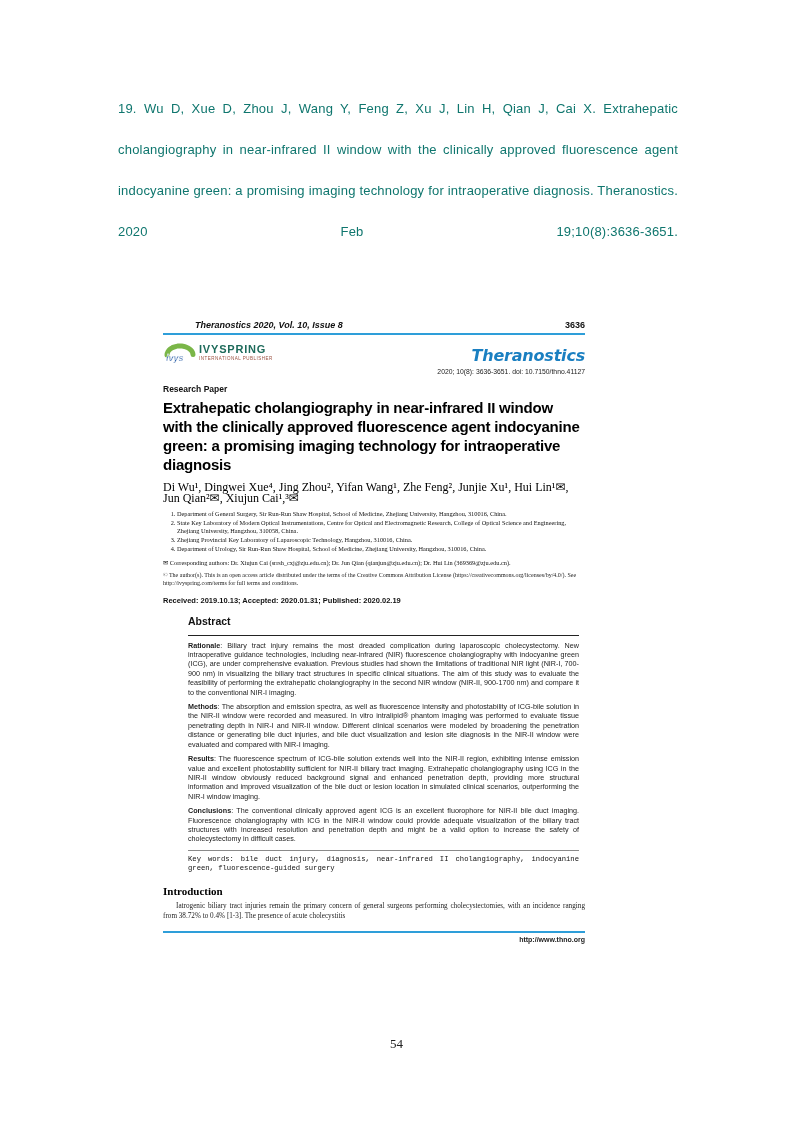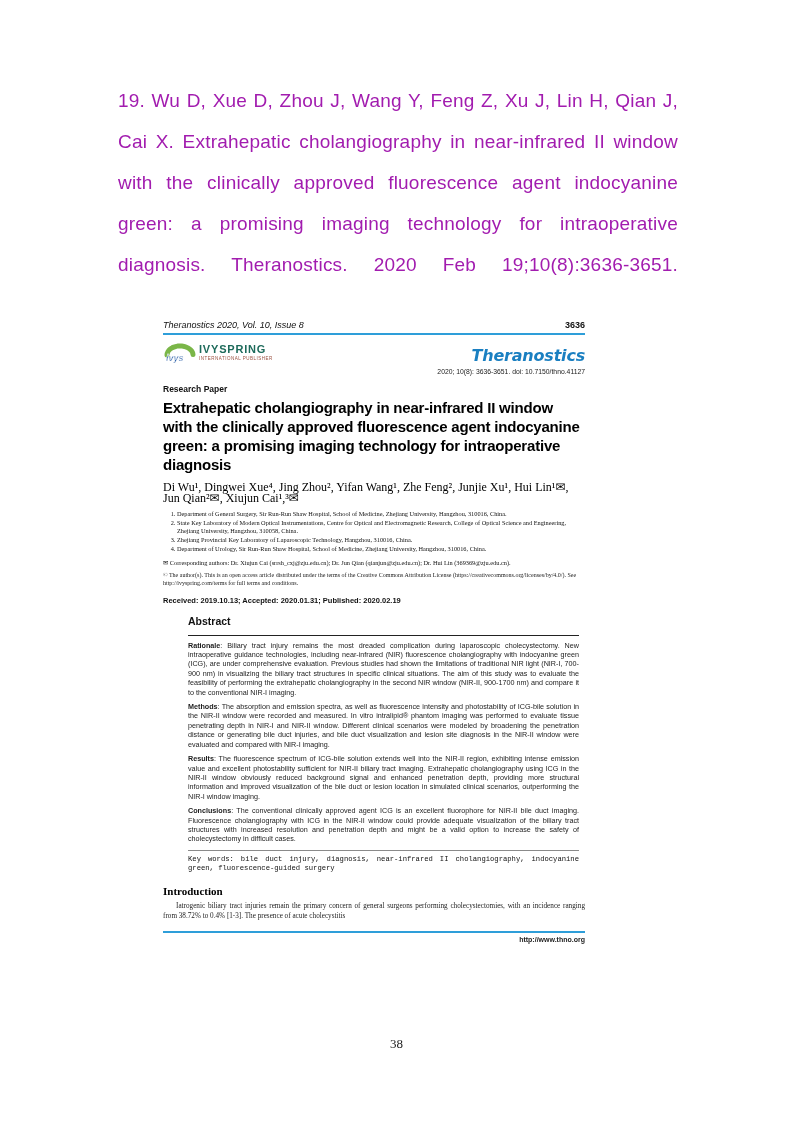--- a/index.html
+++ b/index.html
@@ -5,42 +5,42 @@
   * { margin:0; padding:0; box-sizing:border-box; }
   html,body { background:#ffffff; }
   body {
     width:793px; height:1122px; position:relative;
     font-family:"Liberation Sans", sans-serif; color:#1a1a1a;
     overflow:hidden;
   }
 
   
   .citation {
-    position:absolute; left:118px; top:80px; width:560px;
-    font-size:19px; line-height:41px; text-align:justify;
-    color:#a21caf; letter-spacing:0.2px;
+    position:absolute; left:118px; top:88px; width:560px;
+    font-size:13px; line-height:41px; text-align:justify;
+    color:#0f766e; letter-spacing:0.2px;
   }
   .citation::after { content:""; display:inline-block; width:100%; }
 
   .page-number {
     position:absolute; left:0; right:0; top:1036px; text-align:center;
     font-family:"Liberation Serif", serif; font-size:13px; color:#222;
   }
 
   
   .article {
     position:absolute; left:163px; top:320px; width:422px;
     color:#111; font-family:"Liberation Sans", sans-serif;
   }
 
   .art-header {
     display:flex; justify-content:space-between; align-items:flex-end;
     padding-bottom:3px; border-bottom:2px solid #2e9ed9;
   }
-  .art-header .jref { font-style:italic; font-weight:normal; font-size:9px; }
+  .art-header .jref { font-style:italic; font-weight:bold; font-size:9px;margin-left:32px; }
   .art-header .jpage { font-weight:bold; font-size:9px; }
 
   .art-logos { display:flex; justify-content:space-between; align-items:flex-start; margin-top:5px; }
   .pub-logo { display:flex; align-items:flex-start; gap:2px; }
   .pub-names { padding-top:3px; }
   .pub-name { font-size:11px; font-weight:bold; color:#1d6a5a; letter-spacing:0.8px; }
   .pub-sub { font-size:4.5px; color:#9a4f3f; letter-spacing:0.5px; margin-top:1px; }
   .jr-logo-block { text-align:right; padding-top:6px; }
   .jr-logo {
     font-size:16px; font-weight:800; font-style:italic; color:#1a7fc1;
@@ -170,13 +170,13 @@
   <div class="intro-heading">Introduction</div>
   <div class="intro-cols">
     <div class="intro-col first">Iatrogenic biliary tract injuries remain the primary concern of general surgeons performing cholecystectomies, with an incidence ranging from 38.72% to 0.4% [1-3]. The presence of acute cholecystitis</div>
   </div>
 
   <hr class="art-bottom-rule">
   <div class="art-url">http://www.thno.org</div>
 
 </div>
 
-<div class="page-number">38</div>
+<div class="page-number">54</div>
 
 </body></html>

